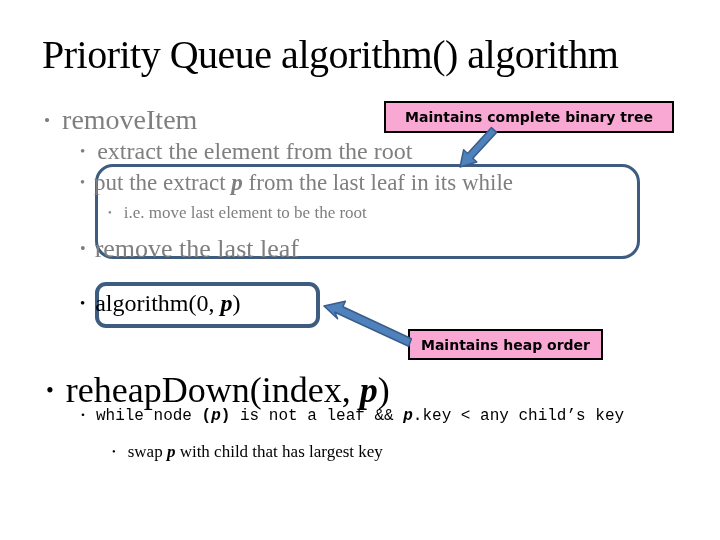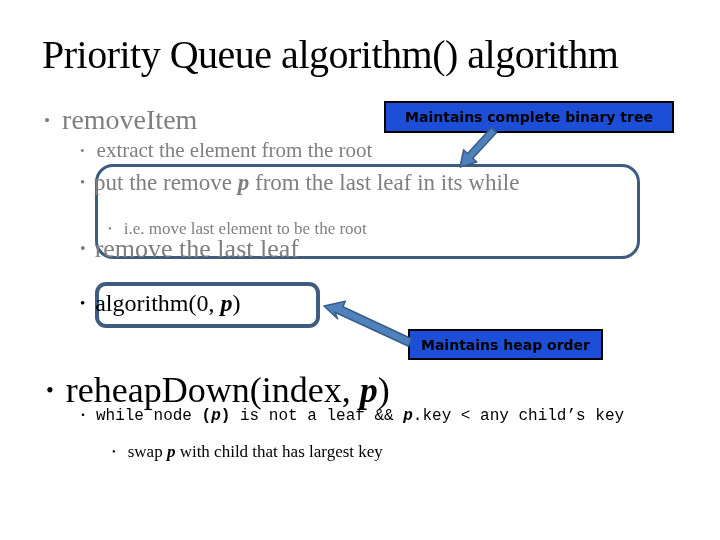--- a/index.html
+++ b/index.html
@@ -36,21 +36,21 @@
     background: transparent;
   }
   .rbox2 {
     position: absolute;
     border: 4px solid #3d5c80;
     border-radius: 11px;
     background: transparent;
   }
   .callout {
     position: absolute;
-    background: #1d4ed8;
+    background: #f9a8d4;
     border: 2px solid #000000;
     display: flex;
     align-items: center;
     justify-content: center;
     font-family: "DejaVu Sans", sans-serif;
     font-weight: bold;
     font-size: 14px;
     color: #000000;
   }
   .arrow-layer {
@@ -68,31 +68,31 @@
   <div class="abs title">Priority Queue algorithm() algorithm</div>
 
   <div class="abs line gray" style="left:44px; top:104px; font-size:28px;">
     <span class="bullet">•</span><span>removeItem</span>
   </div>
 
   <div class="callout" style="left:384px; top:101px; width:286px; height:28px;">
     <span>Maintains complete binary tree</span>
   </div>
 
-  <div class="abs line gray" style="left:80px; top:138px; font-size:21px;">
+  <div class="abs line gray" style="left:80px; top:138px; font-size:24px;">
     <span class="bullet">•</span><span>extract the element from the root</span>
   </div>
 
   <div class="rbox" style="left:95px; top:164px; width:539px; height:89px;"></div>
 
   <div class="abs line gray" style="left:80px; top:170px; font-size:23px;">
-    <span class="bullet" style="margin-right:9px;">•</span><span>put the remove </span><span class="pvar">p</span><span> from the last leaf in its while</span>
+    <span class="bullet" style="margin-right:9px;">•</span><span>put the extract </span><span class="pvar">p</span><span> from the last leaf in its while</span>
   </div>
 
-  <div class="abs line gray" style="left:108px; top:203px; font-size:17px;margin-top:16px;">
+  <div class="abs line gray" style="left:108px; top:203px; font-size:17px;">
     <span class="bullet">•</span><span>i.e. move last element to be the root</span>
   </div>
 
   <div class="abs line gray" style="left:80px; top:234px; font-size:26px;">
     <span class="bullet" style="margin-right:9px;">•</span><span>remove the last leaf</span>
   </div>
 
   <div class="rbox2" style="left:95px; top:282px; width:217px; height:38px;"></div>
 
   <div class="abs line black" style="left:80px; top:290px; font-size:24px;">

